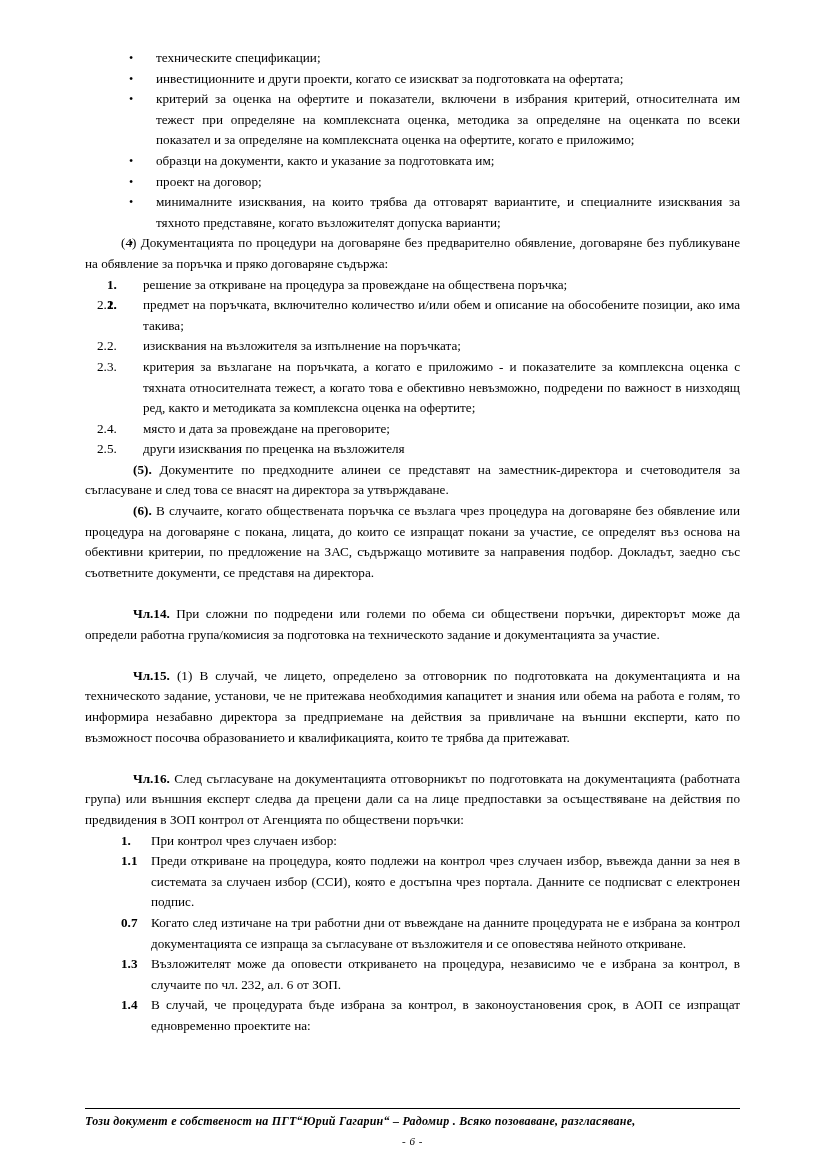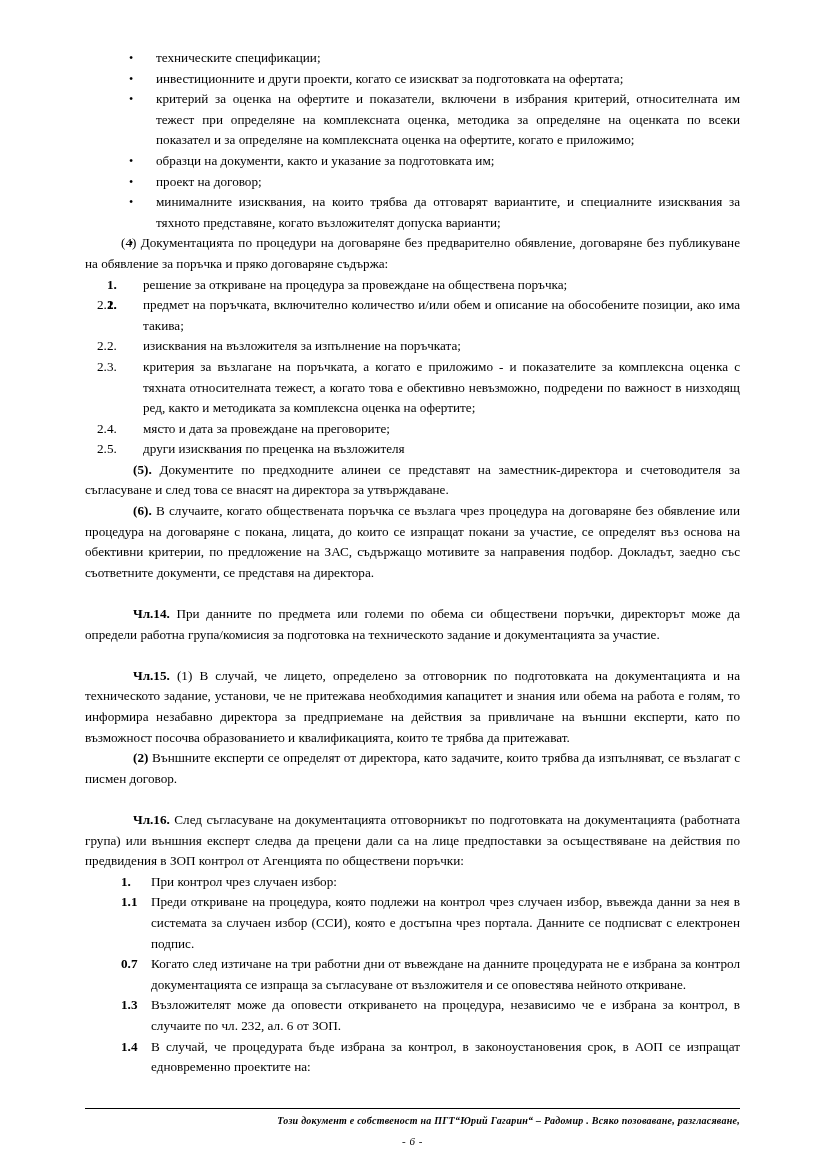--- a/index.html
+++ b/index.html
@@ -109,23 +109,23 @@
     width: 655px;
   }
   .footer .rule {
     border-top: 1.4px solid #000000;
     width: 100%;
     margin: 0 0 5px 0;
   }
   .footer .note {
     font-style: italic;
     font-weight: bold;
-    font-size: 10px;
+    font-size: 12px;
     line-height: 14px;
-    text-align: right;
+    text-align: left;
     letter-spacing: 0.25px;
   }
   .footer .pageno {
     text-align: center;
     font-style: italic;
     font-size: 11px;
     line-height: 18px;
     margin-top: 4px;
     letter-spacing: 0.5px;
   }
@@ -197,27 +197,26 @@
         <span>други изисквания по преценка на възложителя</span>
       </div>
     </div>
 
     <p class="para bigindent"><span class="b">(5).</span><span> Документите по предходните алинеи се представят на заместник-директора и счетоводителя за съгласуване и след това се внасят на директора за утвърждаване.</span></p>
 
     <p class="para bigindent"><span class="b">(6).</span><span> В случаите, когато обществената поръчка се възлага чрез процедура на договаряне без обявление или процедура на договаряне с покана, лицата, до които се изпращат покани за участие, се определят въз основа на обективни критерии, по предложение на ЗАС, съдържащо мотивите за направения подбор. Докладът, заедно със съответните документи, се представя на директора.</span></p>
 
     <p class="spacer"></p>
 
-    <p class="para bigindent"><span class="b">Чл.14.</span><span> При данните по предмета или големи по обема си обществени поръчки, директорът може да определи работна група/комисия за подготовка на техническото задание и документацията за участие.</span></p>
+    <p class="para bigindent"><span class="b">Чл.14.</span><span> При сложни по подредени или големи по обема си обществени поръчки, директорът може да определи работна група/комисия за подготовка на техническото задание и документацията за участие.</span></p>
 
     <p class="spacer"></p>
 
     <p class="para bigindent"><span class="b">Чл.15.</span><span> (1) В случай, че лицето, определено за отговорник по подготовката на документацията и на техническото задание, установи, че не притежава необходимия капацитет и знания или обема на работа е голям, то информира незабавно директора за предприемане на действия за привличане на външни експерти, като по възможност посочва образованието и квалификацията, които те трябва да притежават.</span></p>
 
-    <p class="para bigindent"><span class="b">(2)</span><span> Външните експерти се определят от директора, като задачите, които трябва да изпълняват, се възлагат с писмен договор.</span></p>
 
 
     <p class="spacer"></p>
 
     <p class="para bigindent"><span class="b">Чл.16.</span><span> След съгласуване на документацията отговорникът по подготовката на документацията (работната група) или външния експерт следва да прецени дали са на лице предпоставки за осъществяване на действия по предвидения в ЗОП контрол от Агенцията по обществени поръчки:</span></p>
 
     <div class="num-list">
       <div class="dn-item lvl1">
         <span class="dn-mark">1.</span>
         <span>При контрол чрез случаен избор:</span>

